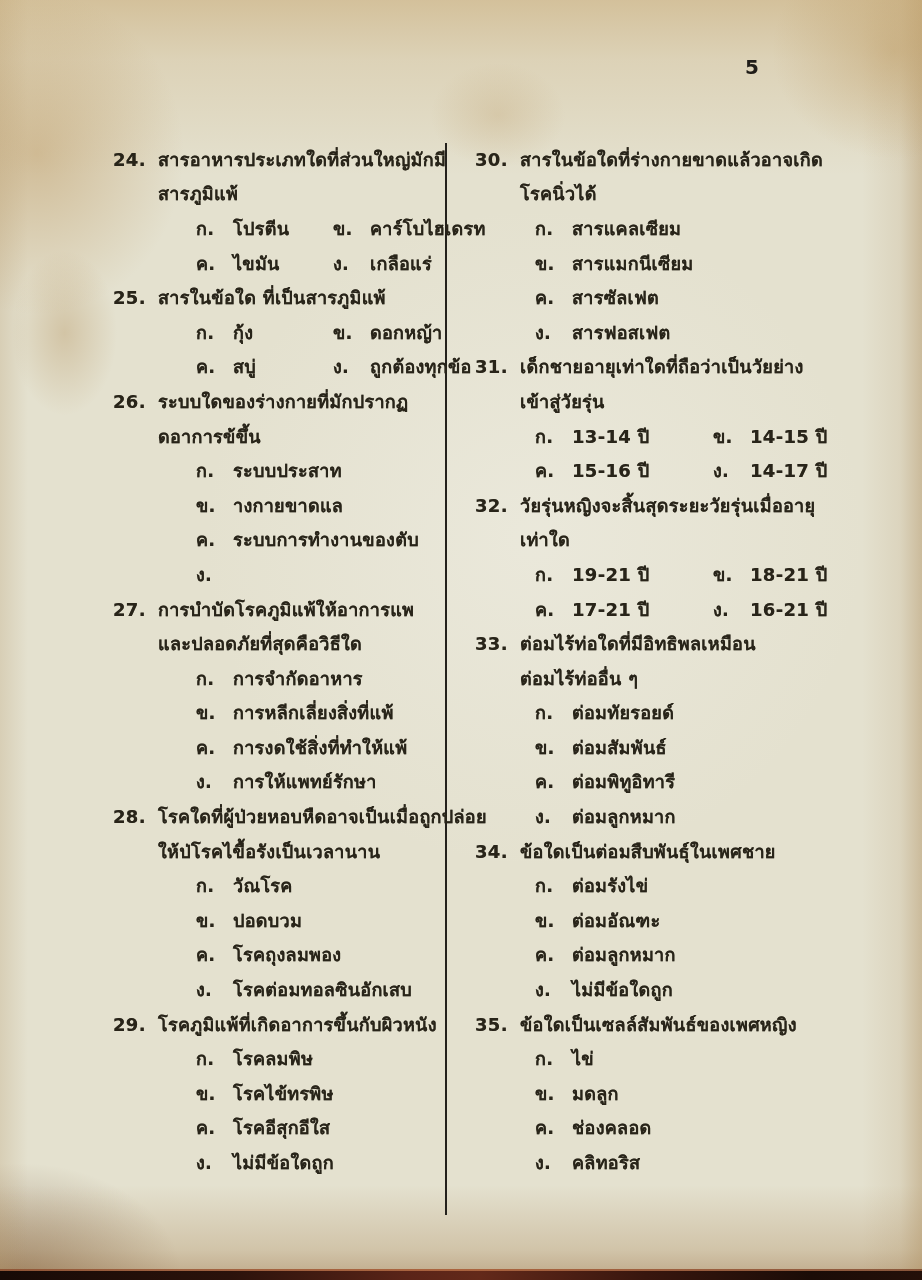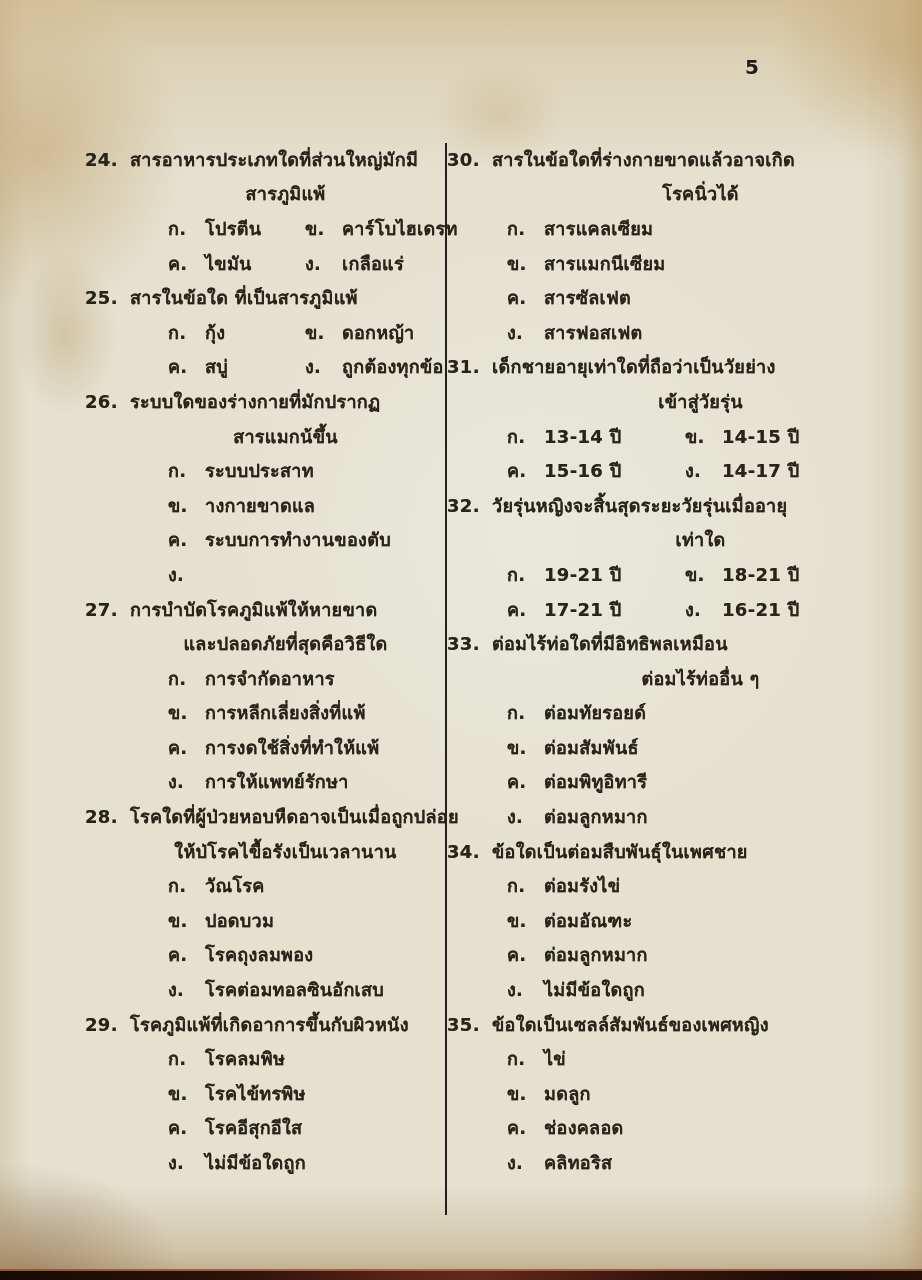--- a/index.html
+++ b/index.html
@@ -38,26 +38,27 @@
   }
   .page-number{
     position:absolute;left:745px;top:55px;
     font-size:20px;font-weight:bold;color:#201d18;letter-spacing:1px;
   }
   .col{
     position:absolute;top:142px;
     color:var(--ink,#282419);
     font-size:18px;font-weight:600;letter-spacing:.3px;
     text-shadow:0 0 .5px rgba(45,40,28,.65);
+    margin-left:28px;
   }
   .col-left{left:85px;width:356px;}
   .col-right{left:447px;width:462px;}
   .q-line{height:34.6px;display:flex;align-items:center;white-space:nowrap;}
   .num{width:45px;flex:none;}
-  .cont{padding-left:45px;justify-content:center;}
+  .cont{padding-left:45px;}
   .col-left .opt-row{padding-left:83px;}
   .col-right .opt-row{padding-left:60px;}
   .opt{display:flex;}
   .letter{width:37px;flex:none;}
   .col-left .paired-first{width:137px;flex:none;}
   .col-right .paired-first{width:178px;flex:none;}
 </style>
 </head>
 <body style="--paper: #e4e1cf; --ink: #282419; --divider: #24211c;">
 
@@ -119,21 +120,21 @@
             <span class="otext">ถูกต้องทุกข้อ</span>
           </span>
         </div>
       </div>
       <div class="question">
         <div class="q-line">
           <span class="num">26.</span>
           <span class="q-text">ระบบใดของร่างกายที่มักปรากฏ</span>
         </div>
         <div class="q-line cont">
-          <span class="q-text">สารแมกน้ขึ้น</span>
+          <span class="q-text">ดอาการข้ขึ้น</span>
         </div>
         <div class="q-line opt-row">
           <span class="opt">
             <span class="letter">ก.</span>
             <span class="otext">ระบบประสาท</span>
           </span>
         </div>
         <div class="q-line opt-row">
           <span class="opt">
             <span class="letter">ข.</span>
@@ -148,21 +149,21 @@
         </div>
         <div class="q-line opt-row">
           <span class="opt">
             <span class="letter">ง.</span>
           </span>
         </div>
       </div>
       <div class="question">
         <div class="q-line">
           <span class="num">27.</span>
-          <span class="q-text">การบำบัดโรคภูมิแพ้ให้หายขาด</span>
+          <span class="q-text">การบำบัดโรคภูมิแพ้ให้อาการแพ</span>
         </div>
         <div class="q-line cont">
           <span class="q-text">และปลอดภัยที่สุดคือวิธีใด</span>
         </div>
         <div class="q-line opt-row">
           <span class="opt">
             <span class="letter">ก.</span>
             <span class="otext">การจำกัดอาหาร</span>
           </span>
         </div>

